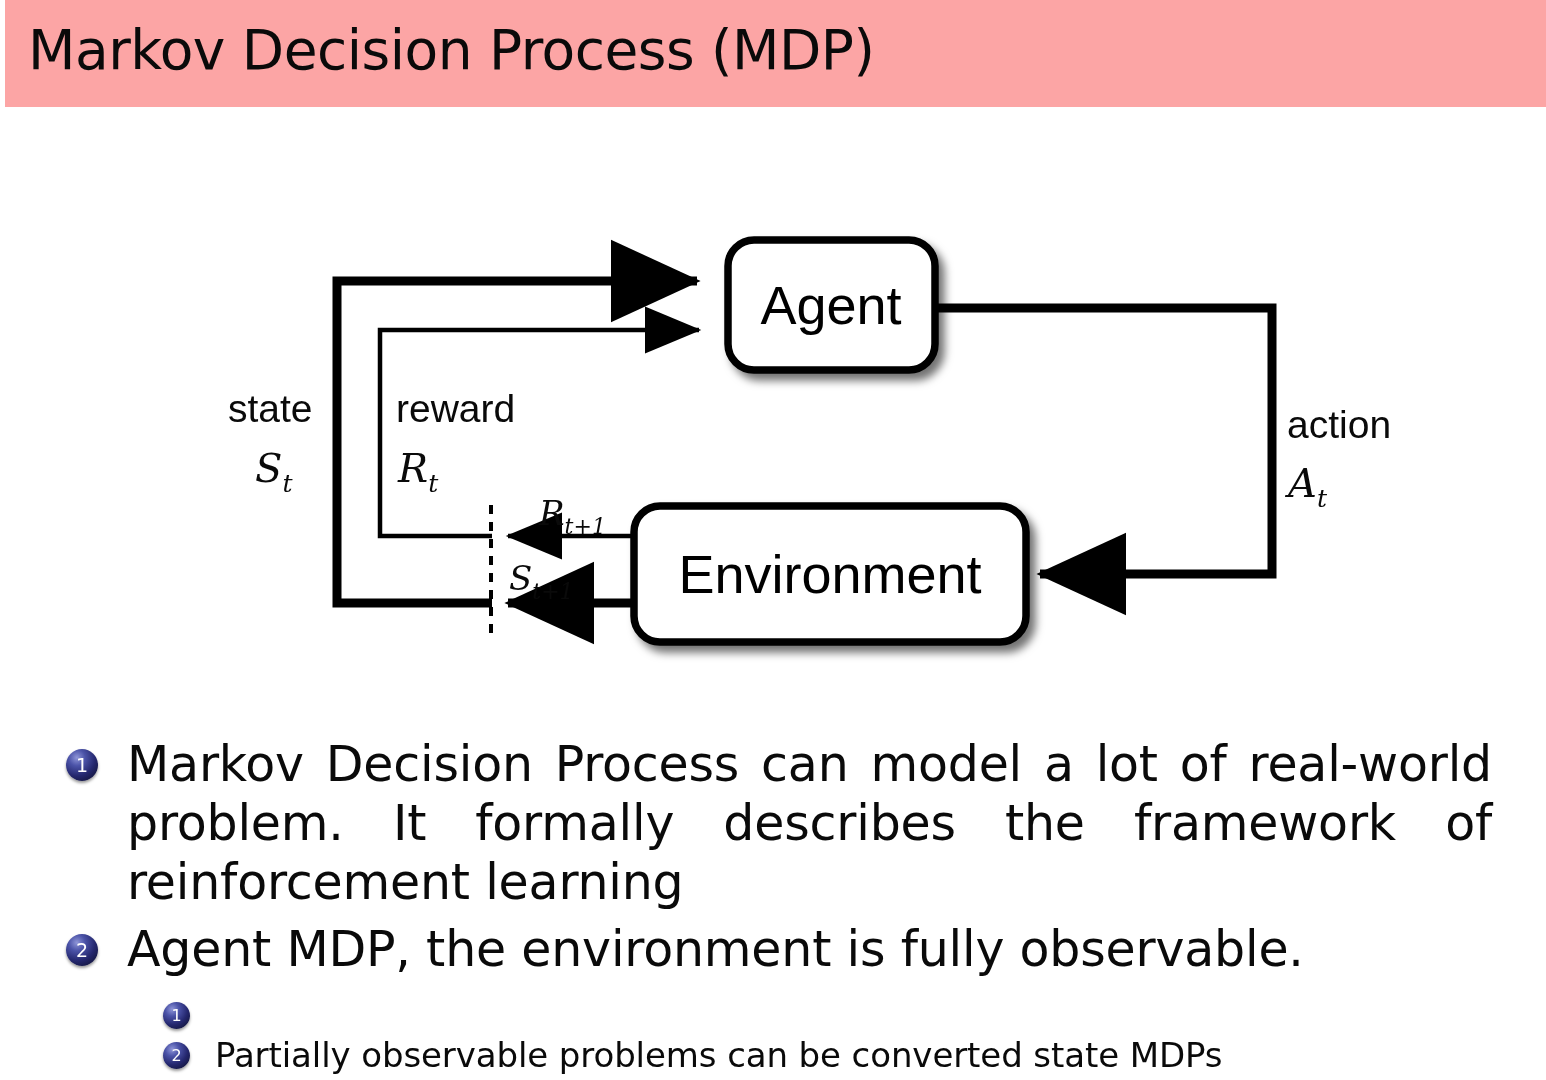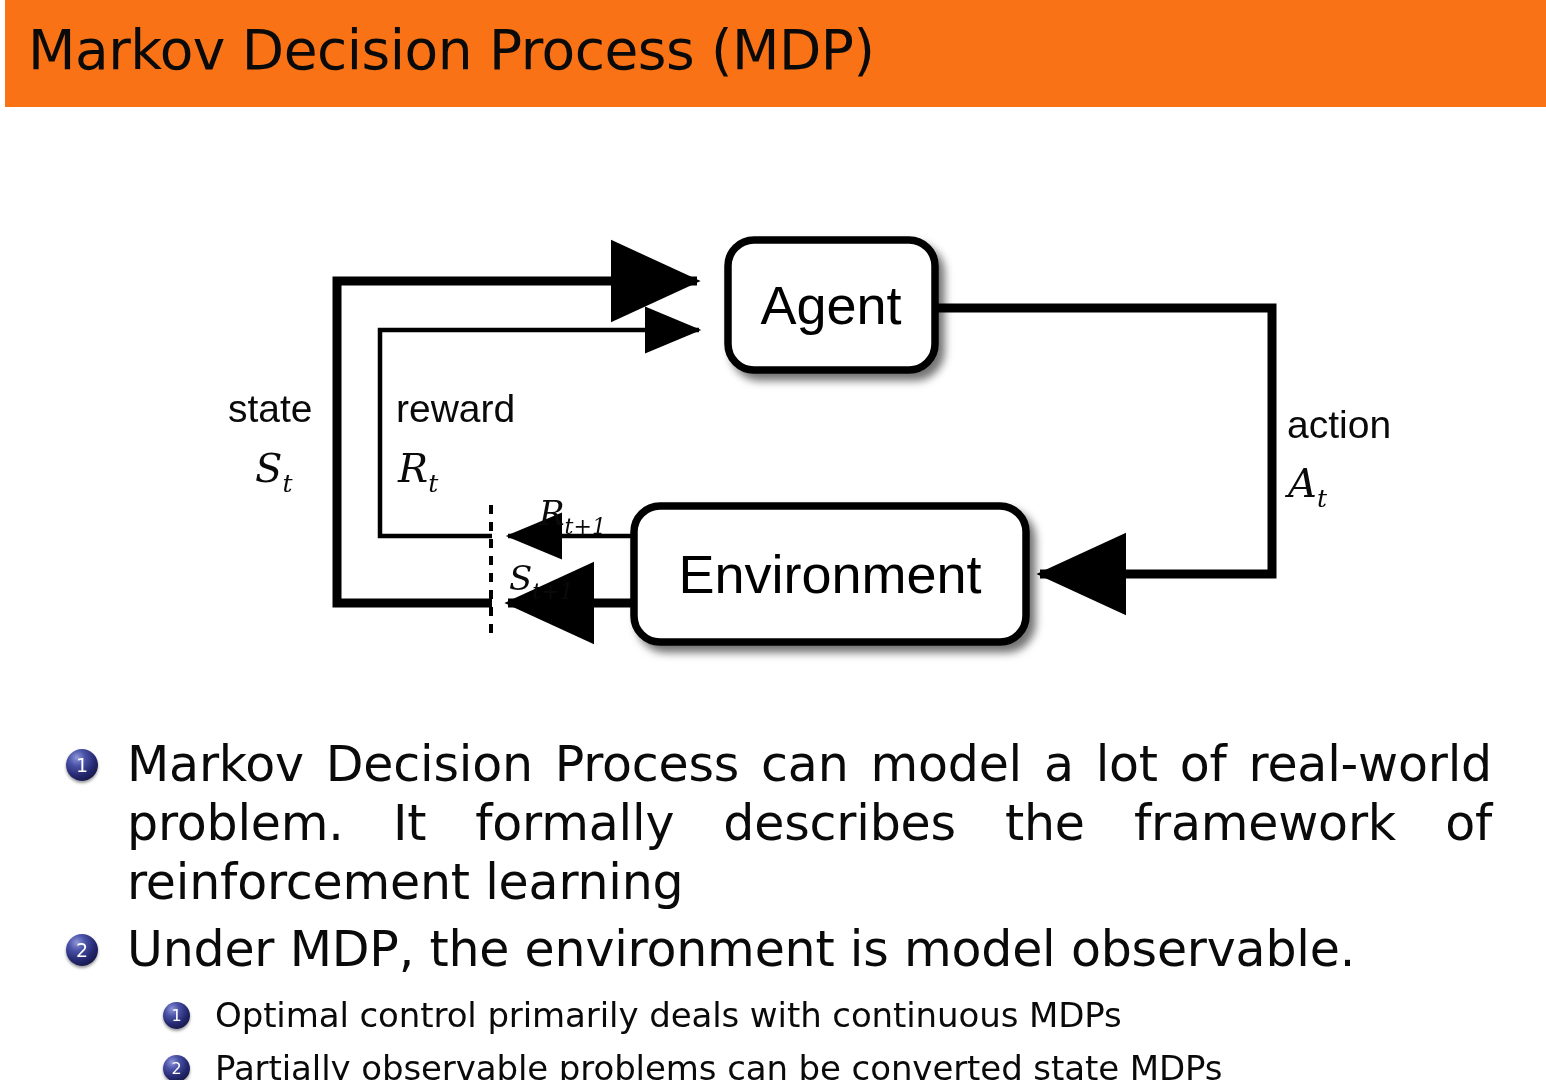--- a/index.html
+++ b/index.html
@@ -17,21 +17,21 @@
     color: #000000;
   }
 
   
   #slide-header {
     position: absolute;
     left: 0;
     top: 0;
     width: 1546px;
     height: 107px;
-    background: #f97316;
+    background: #fca5a5;
     box-sizing: border-box;
   }
   #header-left-edge {
     position: absolute;
     left: 0;
     top: 0;
     width: 5px;
     height: 107px;
     background: #ffffff;
   }
@@ -255,26 +255,25 @@
 
 <div id="bullet-list">
 
   <div class="bullet-row" id="item-1">
     <div class="bullet-badge level1">1</div>
     <div class="bullet-text level1-text">Markov Decision Process can model a lot of real-world problem. It formally describes the framework of reinforcement learning</div>
   </div>
 
   <div class="bullet-row" id="item-2">
     <div class="bullet-badge level1">2</div>
-    <div class="bullet-text level1-text">Under MDP, the environment is model observable.</div>
+    <div class="bullet-text level1-text">Agent MDP, the environment is fully observable.</div>
   </div>
 
   <div class="bullet-row" id="sub-item-1">
     <div class="bullet-badge level2">1</div>
-    <div class="bullet-text level2-text">Optimal control primarily deals with continuous MDPs</div>
   </div>
 
   <div class="bullet-row" id="sub-item-2">
     <div class="bullet-badge level2">2</div>
     <div class="bullet-text level2-text">Partially observable problems can be converted state MDPs</div>
   </div>
 
 </div>
 
 </body></html>

